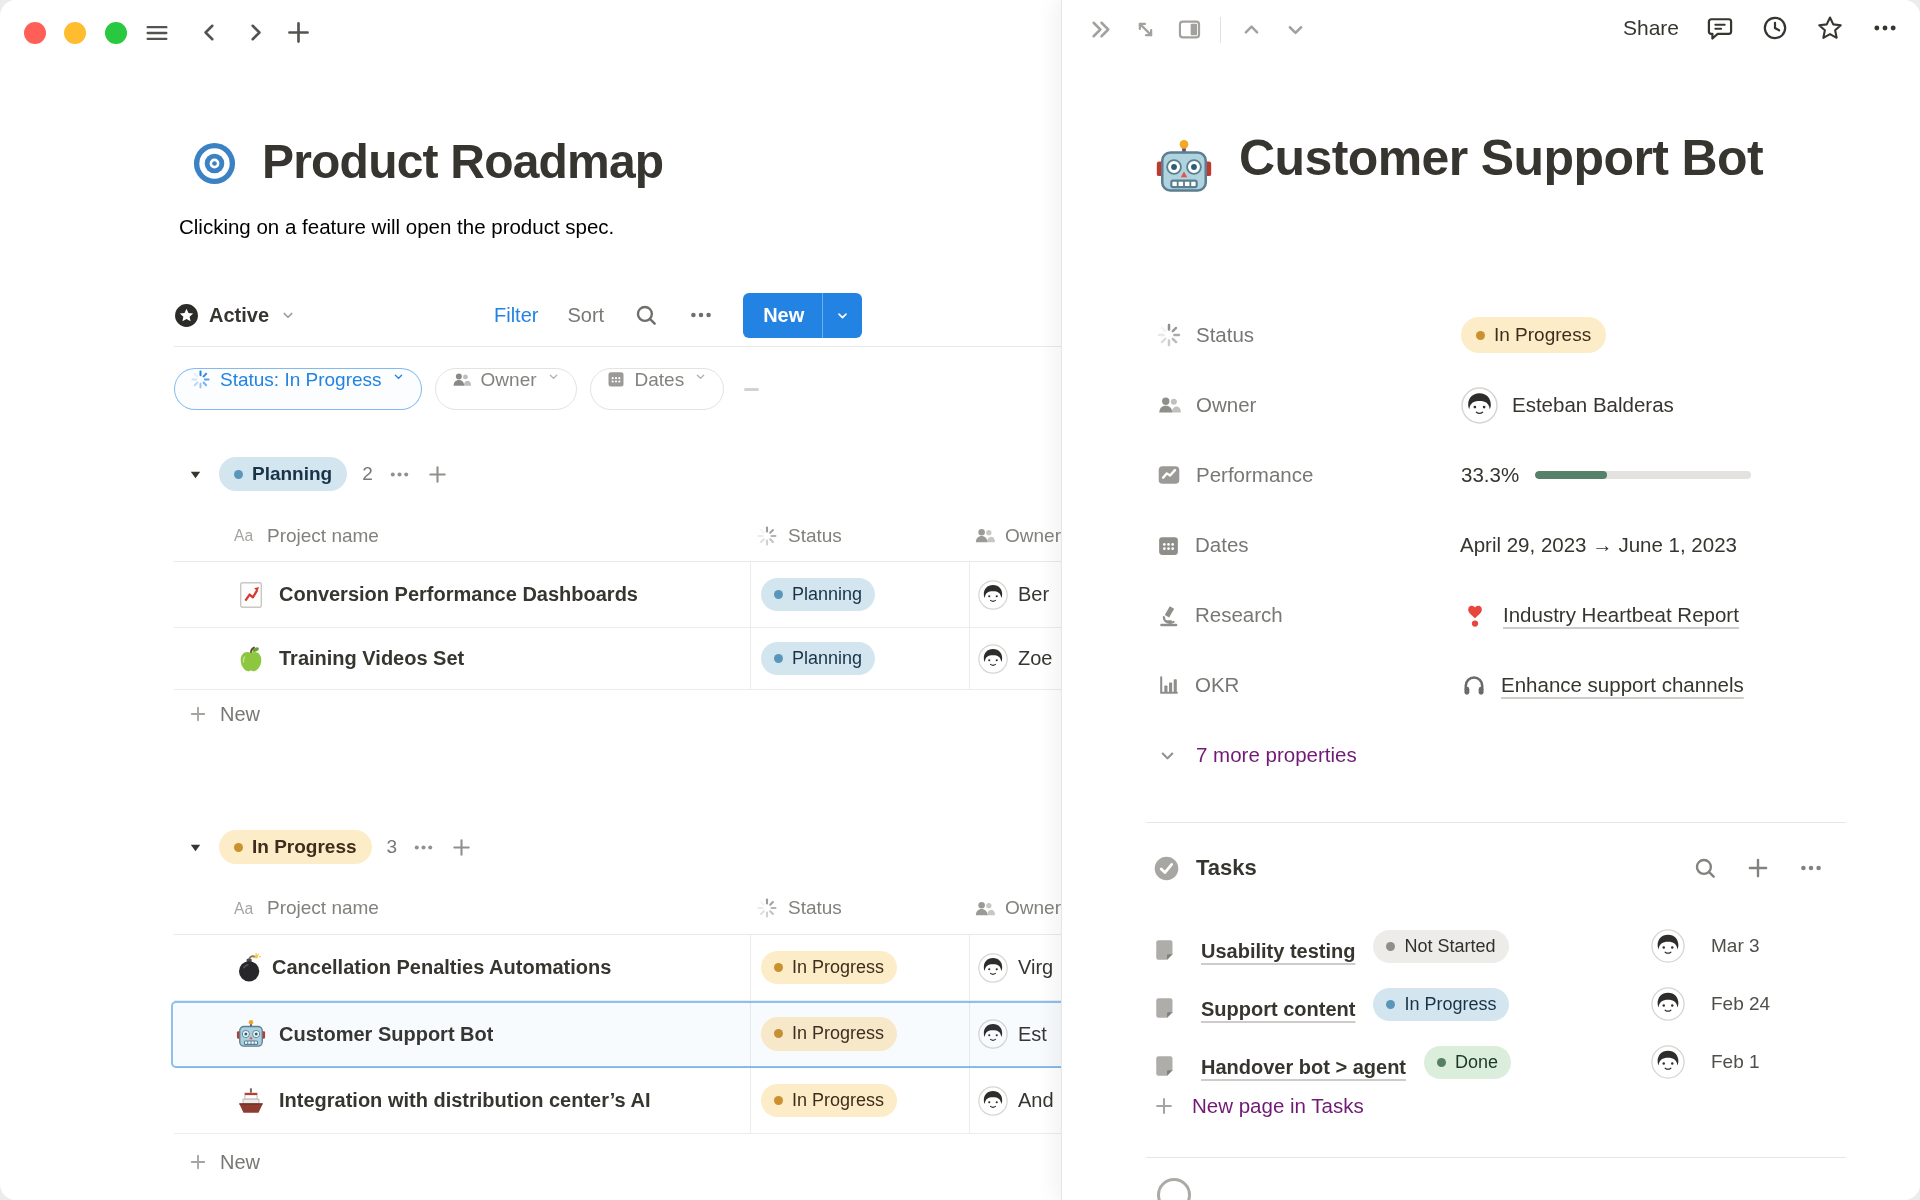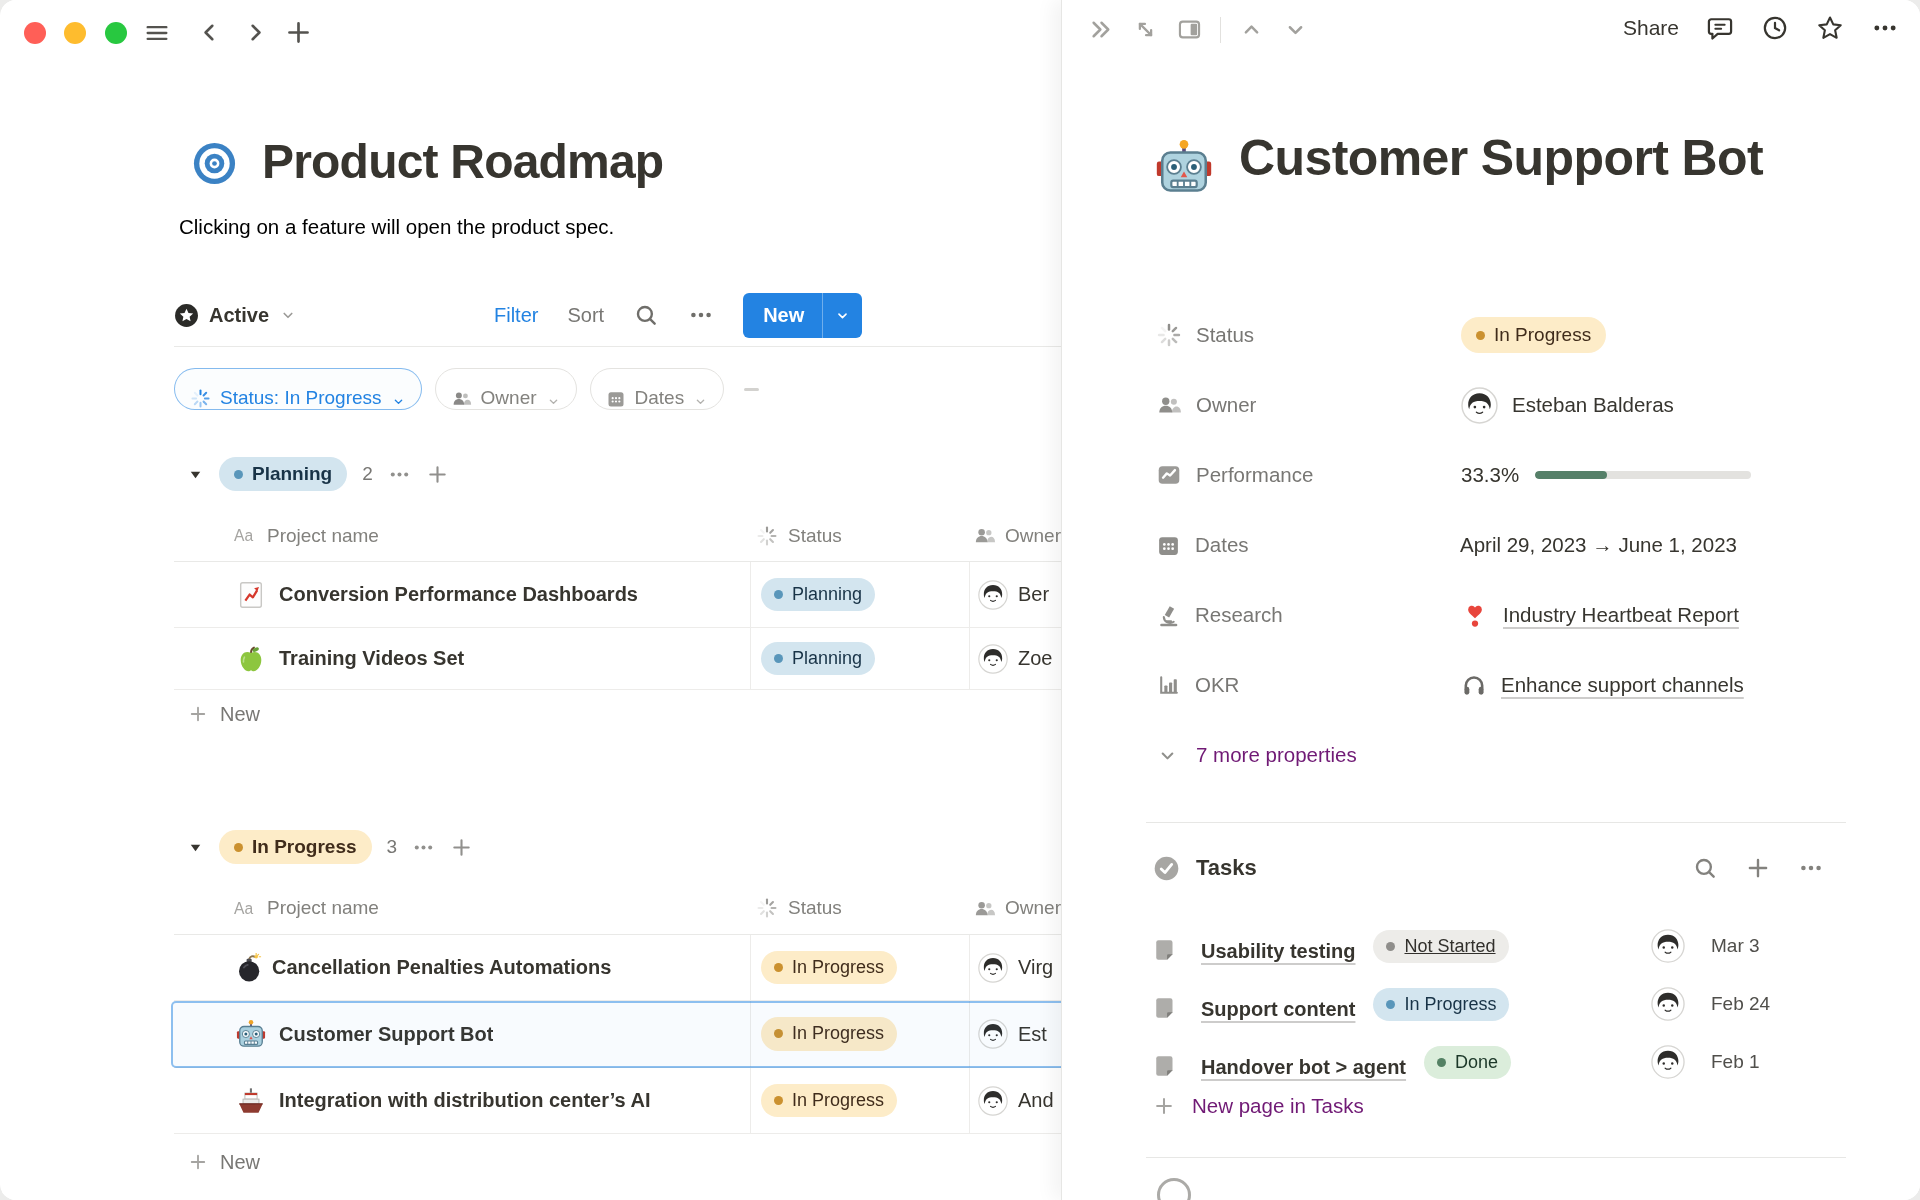--- a/index.html
+++ b/index.html
@@ -11,27 +11,27 @@
   
   .left-pane{position:absolute;top:0;left:2px;width:1061px;height:1200px;overflow:hidden;background:#fff;}
   .tl{position:absolute;top:22px;width:22px;height:22px;border-radius:50%;}
   .page-title{font-size:48px;font-weight:700;color:#37352F;letter-spacing:-0.8px;white-space:nowrap;}
   .page-desc{font-size:20.5px;color:#000000;white-space:nowrap;}
   .tb-label{font-size:20px;white-space:nowrap;}
   .new-btn{display:flex;align-items:stretch;height:45px;border-radius:6px;background:#2383E2;color:#fff;overflow:hidden;cursor:pointer;}
   .new-btn-main{display:flex;align-items:center;padding:0 18px 0 20px;font-size:20px;font-weight:600;}
   .new-btn-sep{width:1px;background:rgba(255,255,255,0.35);}
   .new-btn-chev{display:flex;align-items:center;padding:0 11px;}
-  .chip{display:inline-flex;align-items:flex-end;gap:9px;height:40px;padding:0 15px;border:1px solid #E4E3E0;border-radius:999px;font-size:19px;color:#83827E;background:#fff;white-space:nowrap;}
+  .chip{display:inline-flex;align-items:flex-start;gap:9px;height:40px;padding:0 15px;border:1px solid #E4E3E0;border-radius:999px;font-size:19px;color:#83827E;background:#fff;white-space:nowrap;}
   .chip-active{border-color:rgba(35,131,226,0.55);color:#2383E2;background:rgba(35,131,226,0.02);}
   .pill{display:inline-flex;align-items:center;gap:9px;border-radius:999px;padding:5px 13px;font-size:18px;white-space:nowrap;line-height:1.3;}
   .pill .dot{width:9px;height:9px;border-radius:50%;flex:none;}
   .pill-blue{background:#D3E5EF;color:#183347;}.pill-blue .dot{background:#5996BA;}
   .pill-yellow{background:#FDECC8;color:#402C1B;}.pill-yellow .dot{background:#CB912F;}
-  .pill-gray{background:#EDECE9;color:#32302C;text-decoration:underline;}.pill-gray .dot{background:#8F8E8B;}
+  .pill-gray{background:#EDECE9;color:#32302C;}.pill-gray .dot{background:#8F8E8B;}
   .pill-green{background:#DBEDDB;color:#1C3829;}.pill-green .dot{background:#548164;}
   .gpill{font-size:19px;font-weight:600;padding:5px 15px;}
   .grp-head{display:flex;align-items:center;gap:15px;}
   .grp-count{font-size:19px;color:#787774;}
   .tbl{position:absolute;left:172px;width:988px;box-sizing:border-box;}
   .trow{display:flex;align-items:center;border-bottom:1px solid #EDECEA;box-sizing:border-box;}
   .thead{display:flex;align-items:center;border-bottom:1px solid #E9E9E7;box-sizing:border-box;color:#82817D;font-size:19px;}
   .c-name{width:576px;flex:none;display:flex;align-items:center;box-sizing:border-box;}
   .c-status{width:219px;flex:none;display:flex;align-items:center;box-sizing:border-box;}
   .c-owner{flex:1;display:flex;align-items:center;box-sizing:border-box;}

